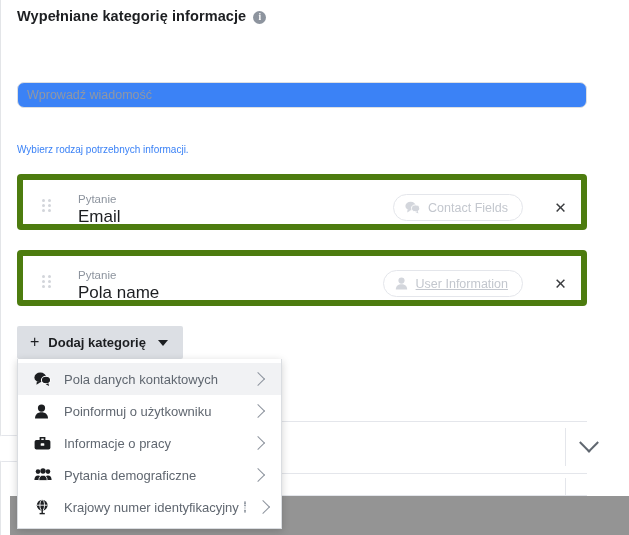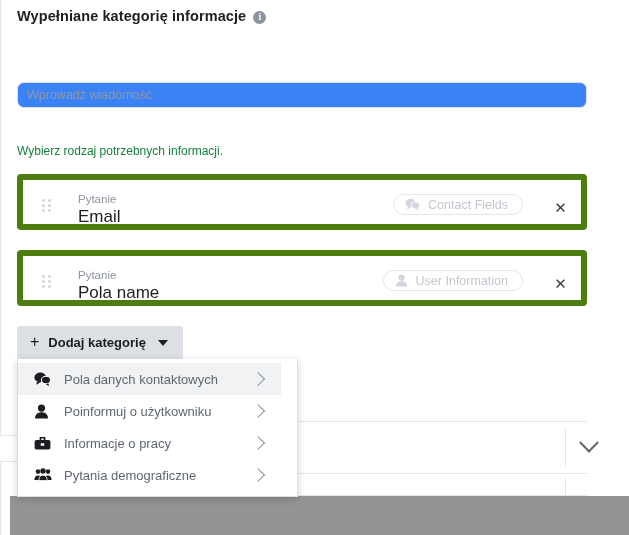--- a/index.html
+++ b/index.html
@@ -89,22 +89,22 @@
     font-family: "Liberation Sans", sans-serif;
     font-size: 12.5px;
     color: #1c1e21;
     outline: none;
   }
   .msg-input::placeholder { color: #9197a3; }
 
   .pick-label {
     position: absolute;
     left: 17px; top: 144px;
-    font-size: 12px;
-    color: #15803d;
+    font-size: 10px;
+    color: #3b82f6;
   }
 
   
   .qcard {
     position: absolute;
     left: 17px;
     width: 570px;
     height: 56px;
     box-sizing: border-box;
     border: 6px solid #4d7c0f;
@@ -142,40 +142,40 @@
   .qmeta .val {
     font-size: 17px;
     color: #1c1e21;
     line-height: 18px;
     margin-top: 2px;
   }
 
   .pill {
     position: absolute;
     top: 14px;
-    height: 21px;
+    height: 27px;
     box-sizing: border-box;
     border: 1px solid #e4e6eb;
     border-radius: 14px;
     background: #ffffff;
     display: flex;
     align-items: center;
     padding: 0 14px 0 11px;
     color: #c3c7ce;
     font-size: 12.5px;
     white-space: nowrap;
   }
   .pill .picon {
     margin-right: 8px;
     display: flex;
     align-items: center;
     color: #d3d6dc;
   }
   .pill.p1 { right: 58px; }
-  .pill.p2 { right: 58px; }
+  .pill.p2 { right: 58px; text-decoration: underline; }
 
   .close-x {
     position: absolute;
     right: 13px; top: 20px;
     width: 15px; height: 15px;
     color: #3a3c3f;
     font-size: 15px;
     line-height: 15px;
     text-align: center;
     cursor: pointer;
@@ -268,21 +268,21 @@
 
   
   .menu {
     position: absolute;
     left: 17px; top: 359px;
     width: 263px;
     background: #ffffff;
     border: 1px solid #dadde1;
     border-top: none;
     box-shadow: 0 2px 8px rgba(0,0,0,0.18);
-    padding: 4px 16px 5px 0;
+    padding: 4px 0 5px 0;
     z-index: 40;
   }
   .menu-item {
     position: relative;
     height: 32px;
     display: flex;
     align-items: center;
     padding: 0 10px 0 16px;
     cursor: pointer;
     color: #606770;
@@ -440,15 +440,29 @@
           <circle cx="9.0" cy="3.0" r="2.7" fill="currentColor"></circle>
           <path d="M0.4 12.0 C0.4 8.8 1.9 7.5 4.0 7.5 C6.1 7.5 7.6 8.8 7.6 12.0 Z" fill="currentColor"></path>
           <path d="M10.4 12.0 C10.4 8.8 11.9 7.5 14.0 7.5 C16.1 7.5 17.6 8.8 17.6 12.0 Z" fill="currentColor"></path>
           <path d="M4.8 12.6 C4.8 8.9 6.5 7.2 9.0 7.2 C11.5 7.2 13.2 8.9 13.2 12.6 Z" fill="currentColor" stroke="#ffffff" stroke-width="0.8"></path>
         </svg>
       </span>
       <span class="mi-label">Pytania demograficzne</span>
       <span class="mi-arrow"></span>
     </div>
 
+    <div class="menu-item">
+      <span class="mi-icon">
+        <svg width="16" height="16" viewBox="0 0 16 16">
+          <circle cx="8.2" cy="6.2" r="5.4" fill="currentColor"></circle>
+          <ellipse cx="8.2" cy="6.2" rx="2.3" ry="5.4" fill="none" stroke="#ffffff" stroke-width="0.9"></ellipse>
+          <line x1="2.8" y1="6.2" x2="13.6" y2="6.2" stroke="#ffffff" stroke-width="0.9"></line>
+          <line x1="8.2" y1="11.0" x2="8.2" y2="15.0" stroke="currentColor" stroke-width="1.4"></line>
+          <line x1="5.6" y1="14.6" x2="10.8" y2="14.6" stroke="currentColor" stroke-width="1.4"></line>
+        </svg>
+      </span>
+      <span class="mi-label">Krajowy numer identyfikacyjny</span>
+      <span class="info-dot small">i</span>
+      <span class="mi-arrow" style="margin-left:12px;"></span>
+    </div>
 
   </div>
 </div>
 
 </body></html>

